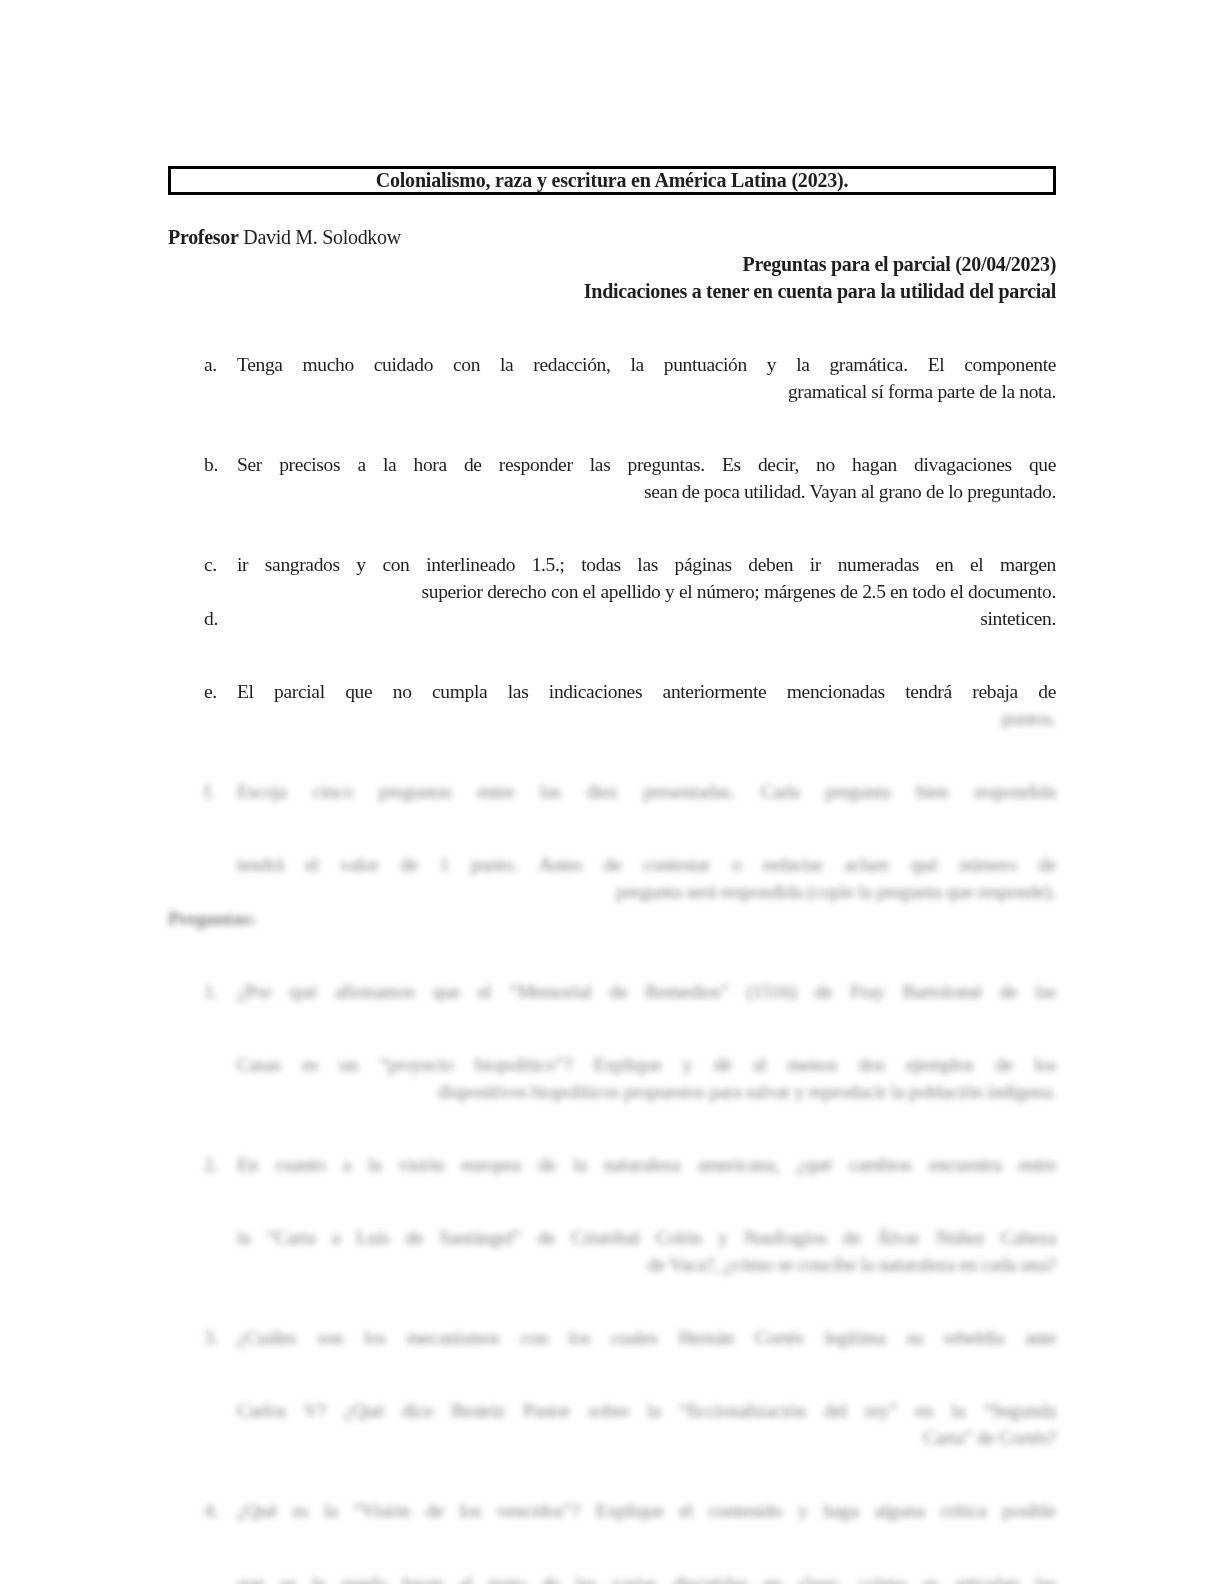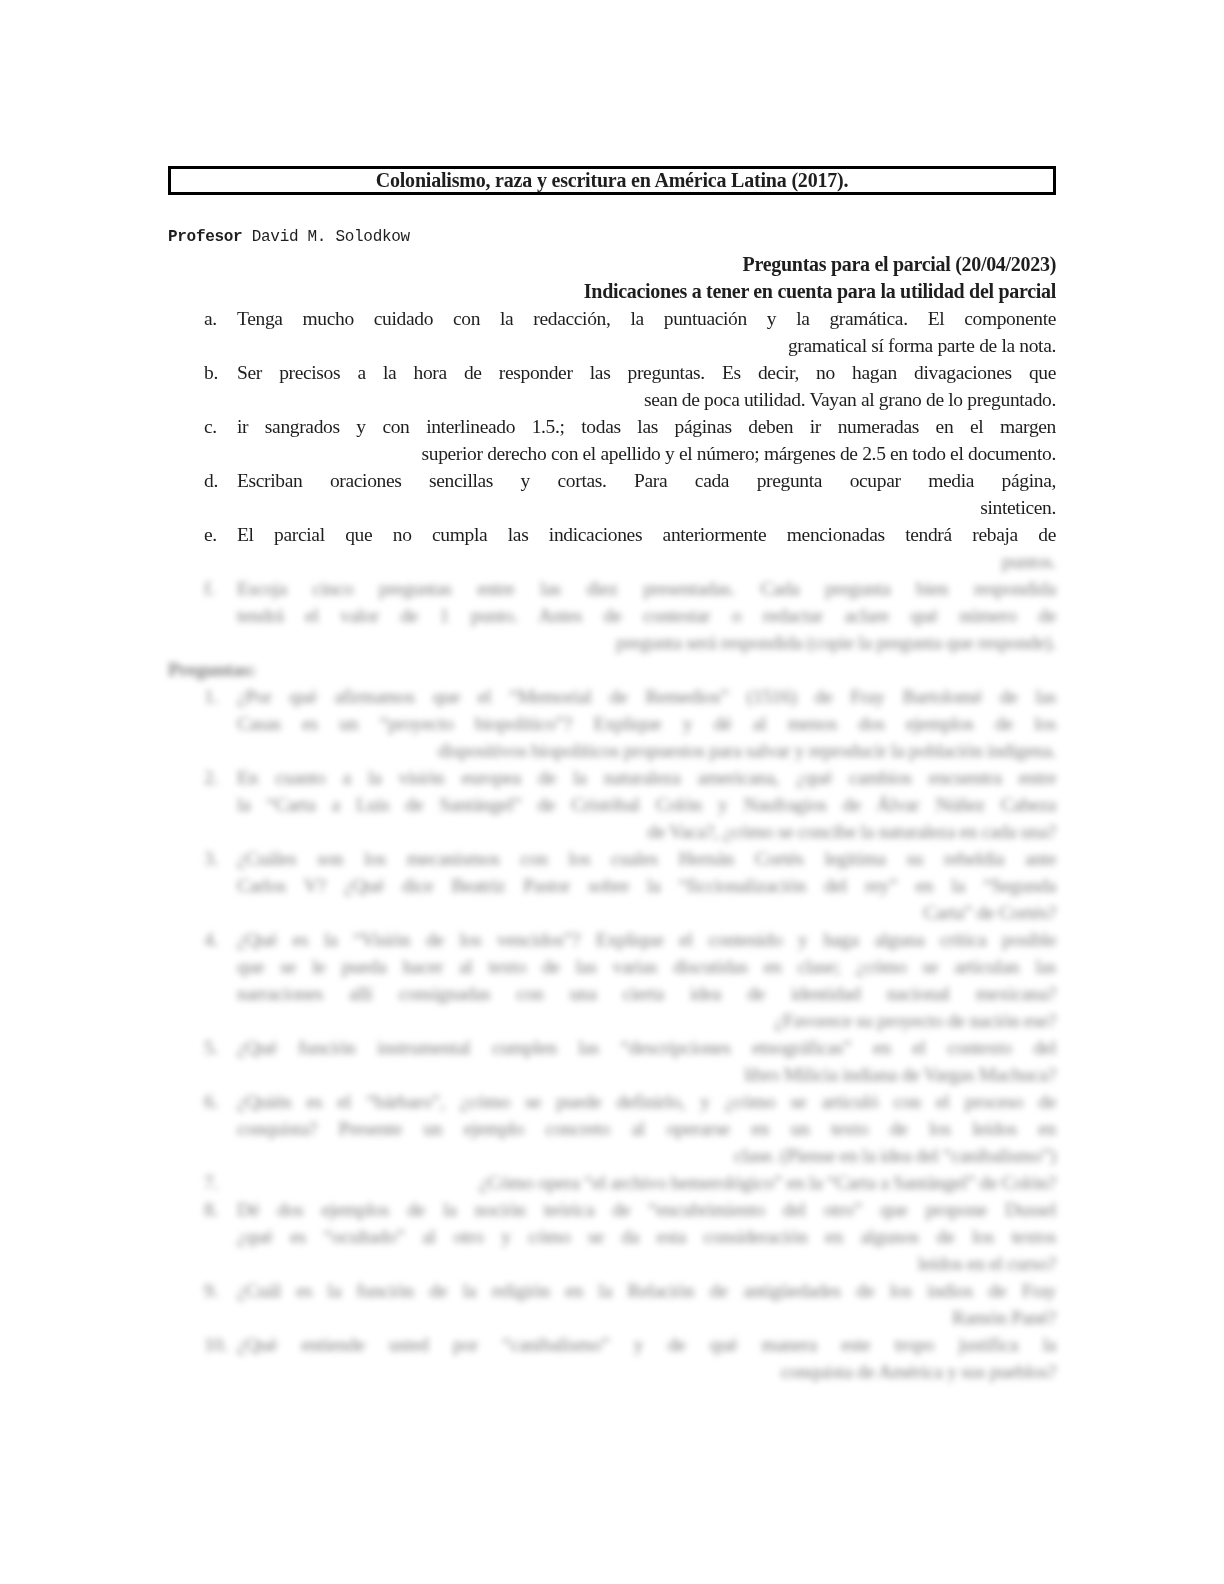--- a/index.html
+++ b/index.html
@@ -27,24 +27,23 @@
     border: 3px solid #000000;
     padding: 1px 0;
     text-align: center;
     font-weight: bold;
     font-size: 20px;
     line-height: 21px;
     letter-spacing: -0.2px;
   }
   .byline-block { margin-top: 29px; }
   .byline {
-    font-size: 16px;
+    font-size: 20px;
     line-height: 27px;
     letter-spacing: -0.3px;
-    font-family: Liberation Mono, monospace;
   }
   .byline .b { font-weight: bold; }
   .center-head {
     text-align: right;
     font-weight: bold;
     font-size: 20px;
     line-height: 27px;
     letter-spacing: -0.3px;
   }
   .list-item {
@@ -63,41 +62,42 @@
     font-size: 19.5px;
     line-height: 27px;
     height: 27px;
     overflow: hidden;
     letter-spacing: -0.35px;
     text-align: right;
   }
   .line.full {
     text-align: justify;
     text-align-last: justify;
+    margin-top: 46px;
   }
   .blur {
     color: #828282;
     filter: blur(3px);
   }
   .questions-label {
     font-weight: bold;
     font-size: 19.5px;
     line-height: 27px;
     height: 27px;
     letter-spacing: -0.3px;
   }
 </style>
 </head>
 <body>
 
 <div class="page">
   <div class="content">
 
     <div class="title-box">
-      <span>Colonialismo, raza y escritura en América Latina (2017).</span>
+      <span>Colonialismo, raza y escritura en América Latina (2023).</span>
     </div>
 
     <div class="byline-block">
       <div class="byline"><span class="b">Profesor</span> <span>David M. Solodkow</span></div>
       <div class="center-head">Preguntas para el parcial (20/04/2023)</div>
       <div class="center-head">Indicaciones a tener en cuenta para la utilidad del parcial</div>
     </div>
 
     <div id="indications-list">
         <div class="list-item">
@@ -110,21 +110,20 @@
           <div class="line full">Ser precisos a la hora de responder las preguntas. Es decir, no hagan divagaciones que</div>
           <div class="line">sean de poca utilidad. Vayan al grano de lo preguntado.</div>
         </div>
         <div class="list-item">
           <span class="marker">c.</span>
           <div class="line full">ir sangrados y con interlineado 1.5.; todas las páginas deben ir numeradas en el margen</div>
           <div class="line">superior derecho con el apellido y el número; márgenes de 2.5 en todo el documento.</div>
         </div>
         <div class="list-item">
           <span class="marker">d.</span>
-          <div class="line full">Escriban oraciones sencillas y cortas. Para cada pregunta ocupar media página,</div>
           <div class="line">sinteticen.</div>
         </div>
         <div class="list-item">
           <span class="marker">e.</span>
           <div class="line full">El parcial que no cumpla las indicaciones anteriormente mencionadas tendrá rebaja de</div>
           <div class="line blur">puntos.</div>
         </div>
         <div class="list-item">
           <span class="marker blur">f.</span>
           <div class="line full blur">Escoja cinco preguntas entre las diez presentadas. Cada pregunta bien respondida</div>

